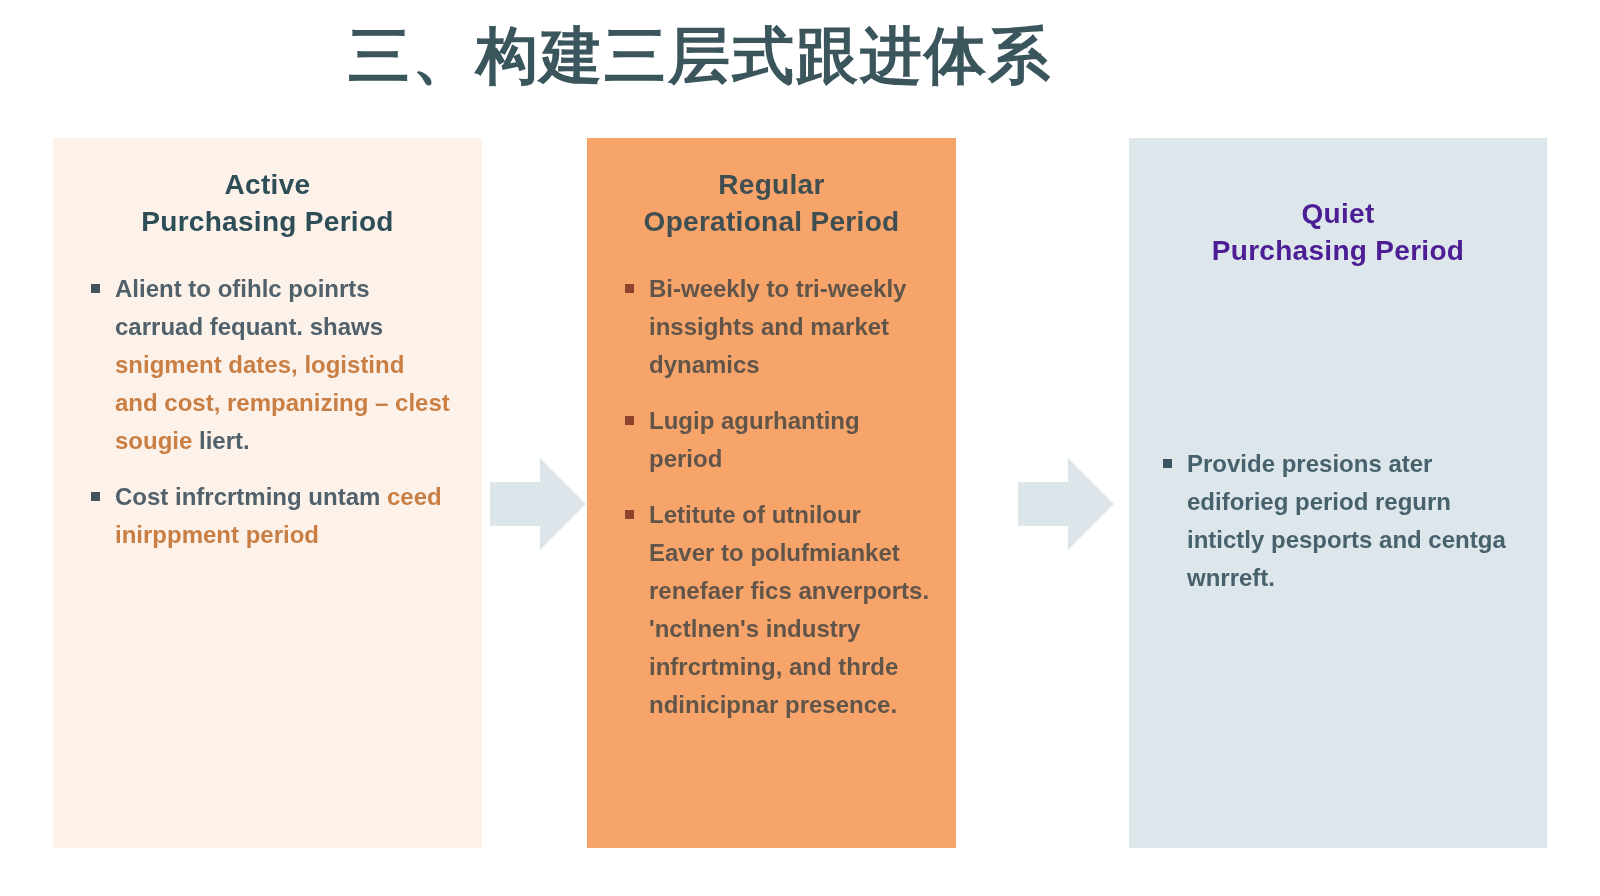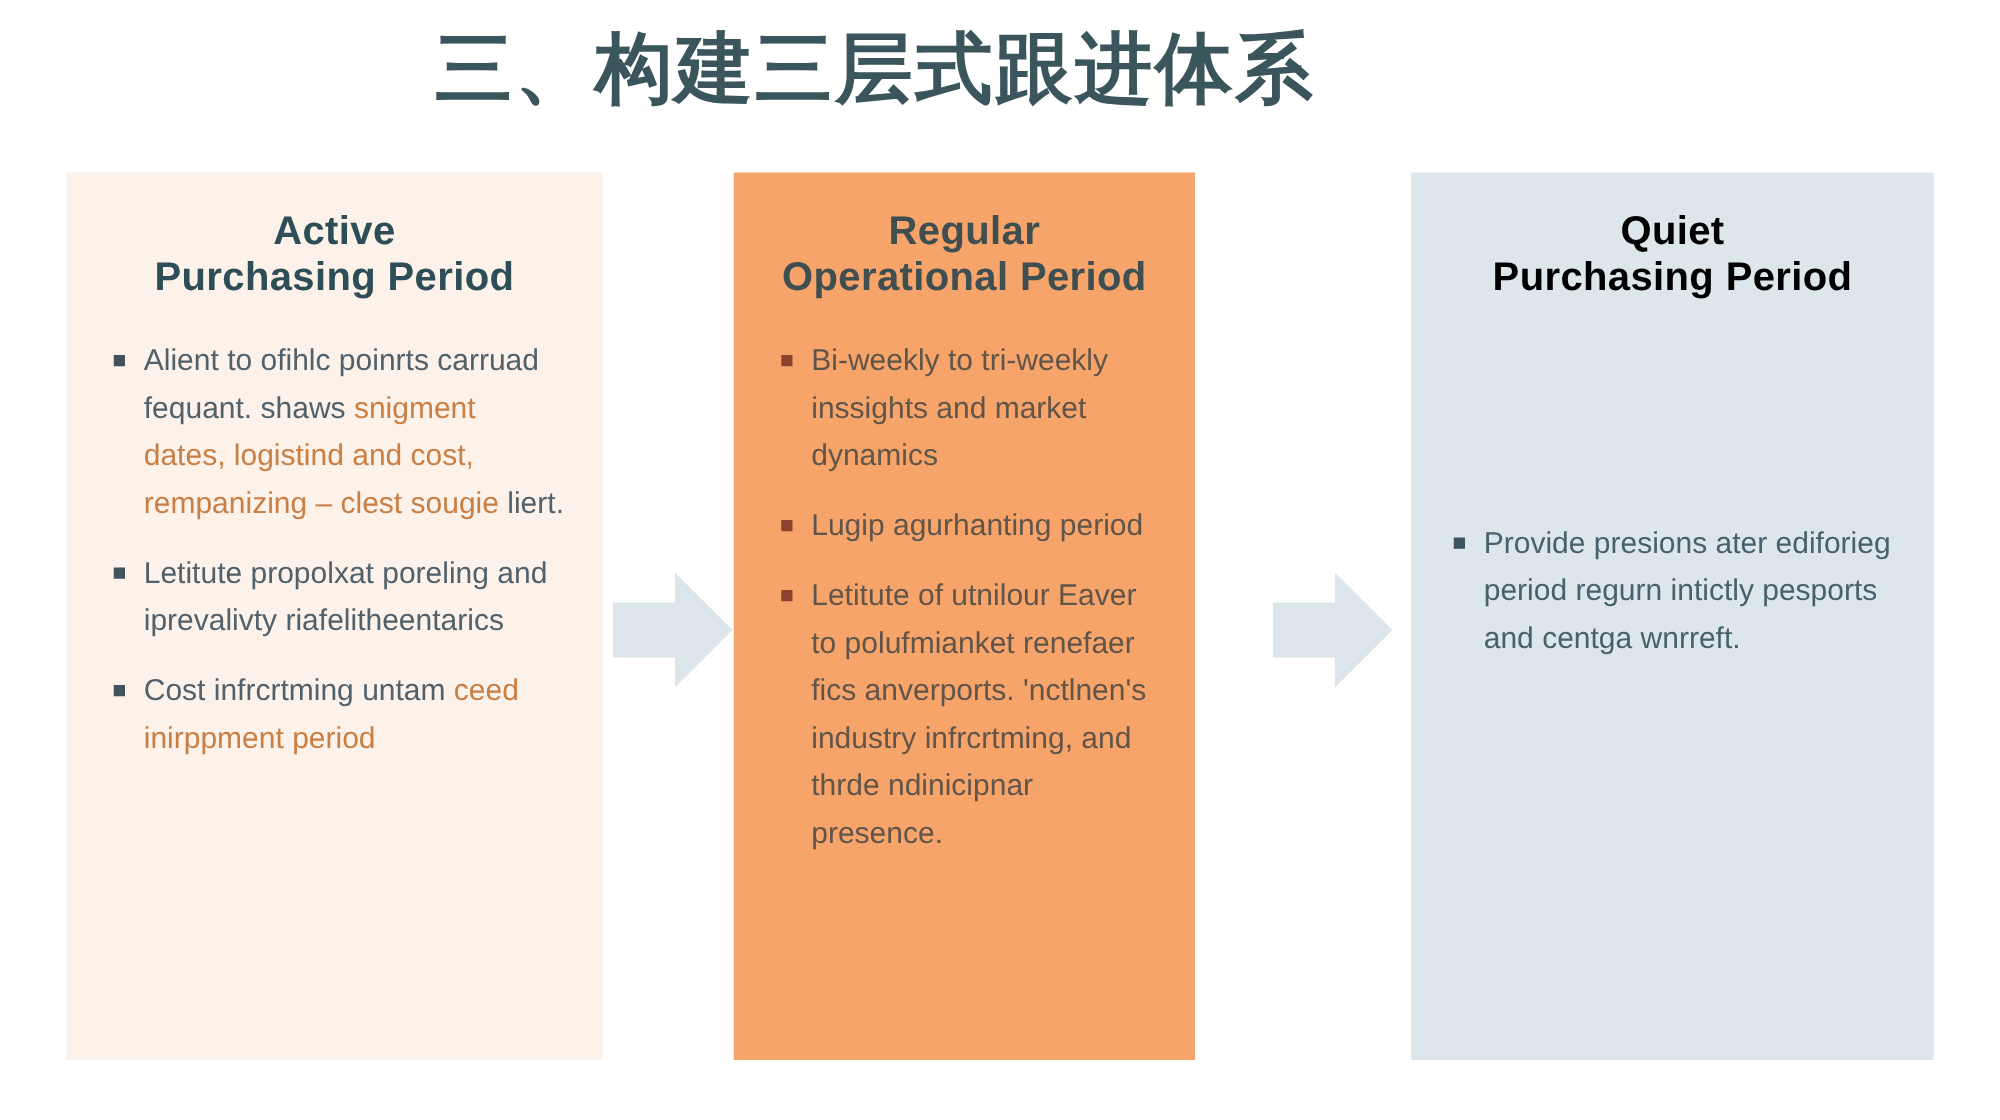--- a/index.html
+++ b/index.html
@@ -36,37 +36,37 @@
     box-sizing: border-box;
   }
   .card.col-active  { left: 53px;   width: 429px; background: #fdf2ea; }
   .card.col-regular { left: 587px;  width: 369px; background: #f6a46a; }
   .card.col-quiet   { left: 1129px; width: 418px; background: #dde6ea; }
 
   .card h2 {
     margin: 0;
     padding: 28px 10px 0 10px;
     text-align: center;
-    font-size: 32px;
+    font-size: 28px;
     line-height: 37px;
     font-weight: 700;
     letter-spacing: 0.3px;
   }
   .col-active  h2 { color: #2d4d57; }
   .col-regular h2 { color: #3f4e50; }
-  .col-quiet   h2 { color: #000000; }
+  .col-quiet   h2 { color: #4c1d95; margin-top: 29px; }
   .card h2 span { display: block; }
 
   ul.bullets {
     list-style: none;
     margin: 0;
     padding: 0;
     font-size: 24px;
     line-height: 38px;
-    font-weight: 400;
+    font-weight: 700;
   }
   .col-active  ul.bullets { margin-top: 30px; padding: 0 30px 0 62px; color: #51616b; }
   .col-regular ul.bullets { margin-top: 30px; padding: 0 26px 0 62px; color: #61554a; }
   .col-quiet   ul.bullets { margin-top: 176px; padding: 0 26px 0 58px; color: #47626d; }
 
   li.bullet {
     position: relative;
     margin-bottom: 18px;
   }
   li.bullet::before {
@@ -101,21 +101,20 @@
 
   <div class="page-title">三、构建三层式跟进体系</div>
 
   <div class="card col-active">
     <h2>
       <span>Active</span>
       <span>Purchasing Period</span>
     </h2>
     <ul class="bullets">
         <li class="bullet"><span>Alient to ofihlc poinrts carruad fequant. shaws </span><span class="accent">snigment dates, logistind and cost, rempanizing – clest sougie </span><span>liert.</span></li>
-        <li class="bullet"><span>Letitute propolxat poreling and iprevalivty riafelitheentarics</span></li>
         <li class="bullet"><span>Cost infrcrtming untam </span><span class="accent">ceed inirppment period</span></li>
       </ul>
   </div>
 
   <div class="arrow a1"></div>
 
   <div class="card col-regular">
     <h2>
       <span>Regular</span>
       <span>Operational Period</span>

